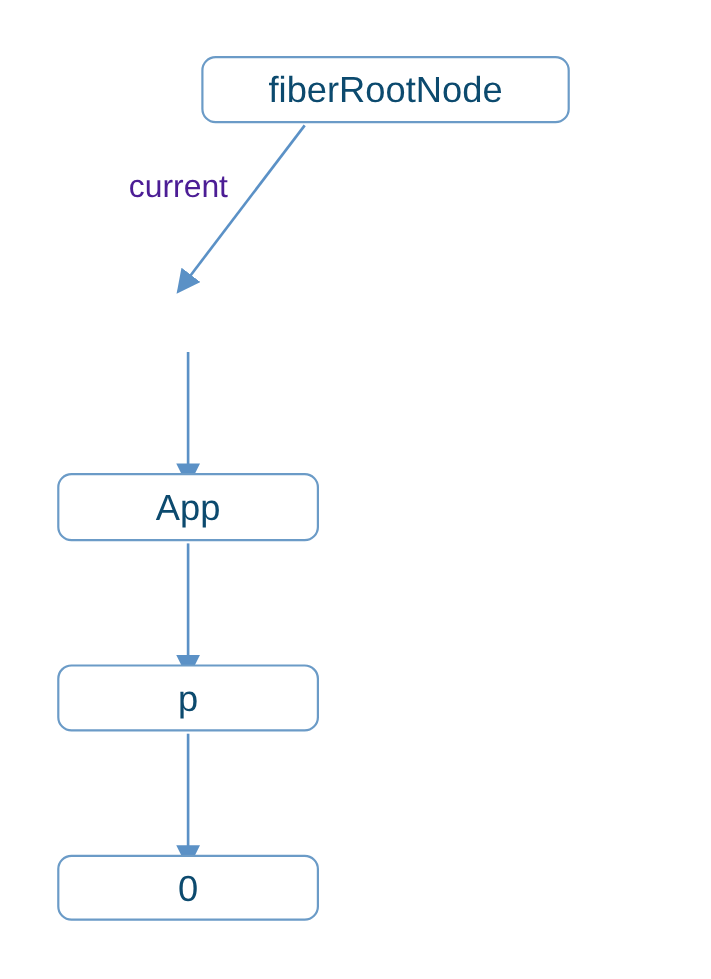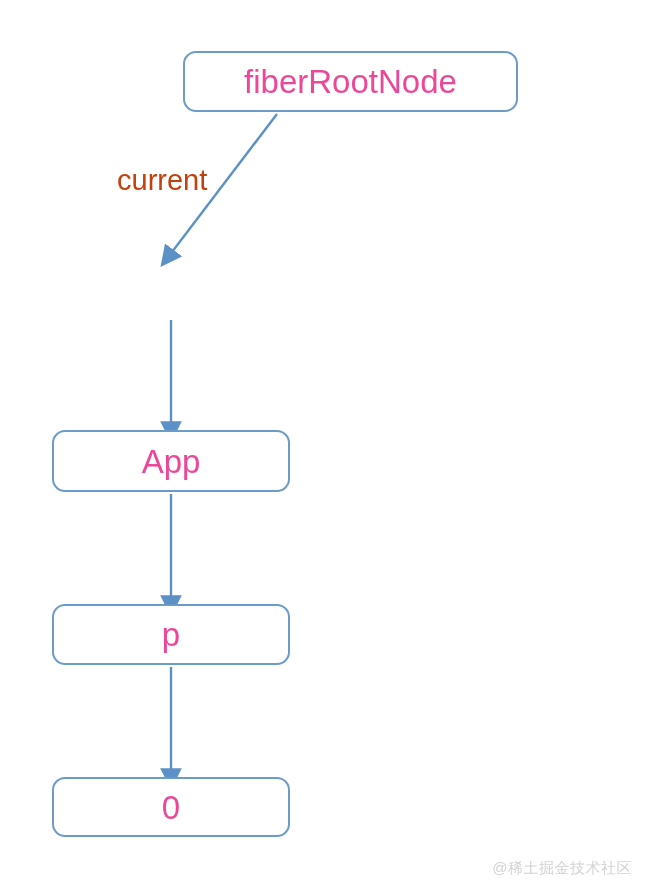--- a/index.html
+++ b/index.html
@@ -28,21 +28,21 @@
     position: absolute;
     box-sizing: border-box;
     background: #ffffff;
     border: 2px solid #6b9bc7;
     border-radius: 13px;
     display: flex;
     align-items: center;
     justify-content: center;
   }
   .node-label {
-    color: #ec4899;
+    color: #0c4a6e;
     font-family: "Liberation Sans", sans-serif;
     font-size: 33px;
     line-height: 1;
     letter-spacing: 0px;
     white-space: nowrap;
     text-align: right;
   }
   #node-fiberrootnode {
     left: 183px;
     top: 51px;
@@ -75,22 +75,22 @@
   }
   .edge-label {
     position: absolute;
     font-family: "Liberation Sans", sans-serif;
     font-size: 29px;
     line-height: 1;
     white-space: nowrap;
   }
   #edge-label-current {
     left: 117px;
-    top: 166px;
-    color: #c2410c;
+    top: 156px;
+    color: #4c1d95;
   }
   #watermark {
     position: absolute;
     right: 14px;
     bottom: 12px;
     font-family: "Liberation Sans", sans-serif;
     font-size: 15px;
     color: #d3d3d5;
     letter-spacing: 0.5px;
     white-space: nowrap;
@@ -137,15 +137,14 @@
   <div class="node-box" id="node-p">
     <span class="node-label">p</span>
   </div>
 
   <div class="node-box" id="node-zero">
     <span class="node-label">0</span>
   </div>
 
   <div class="edge-label" id="edge-label-current">current</div>
 
-  <div id="watermark">@稀土掘金技术社区</div>
 
 </div>
 
 </body></html>

